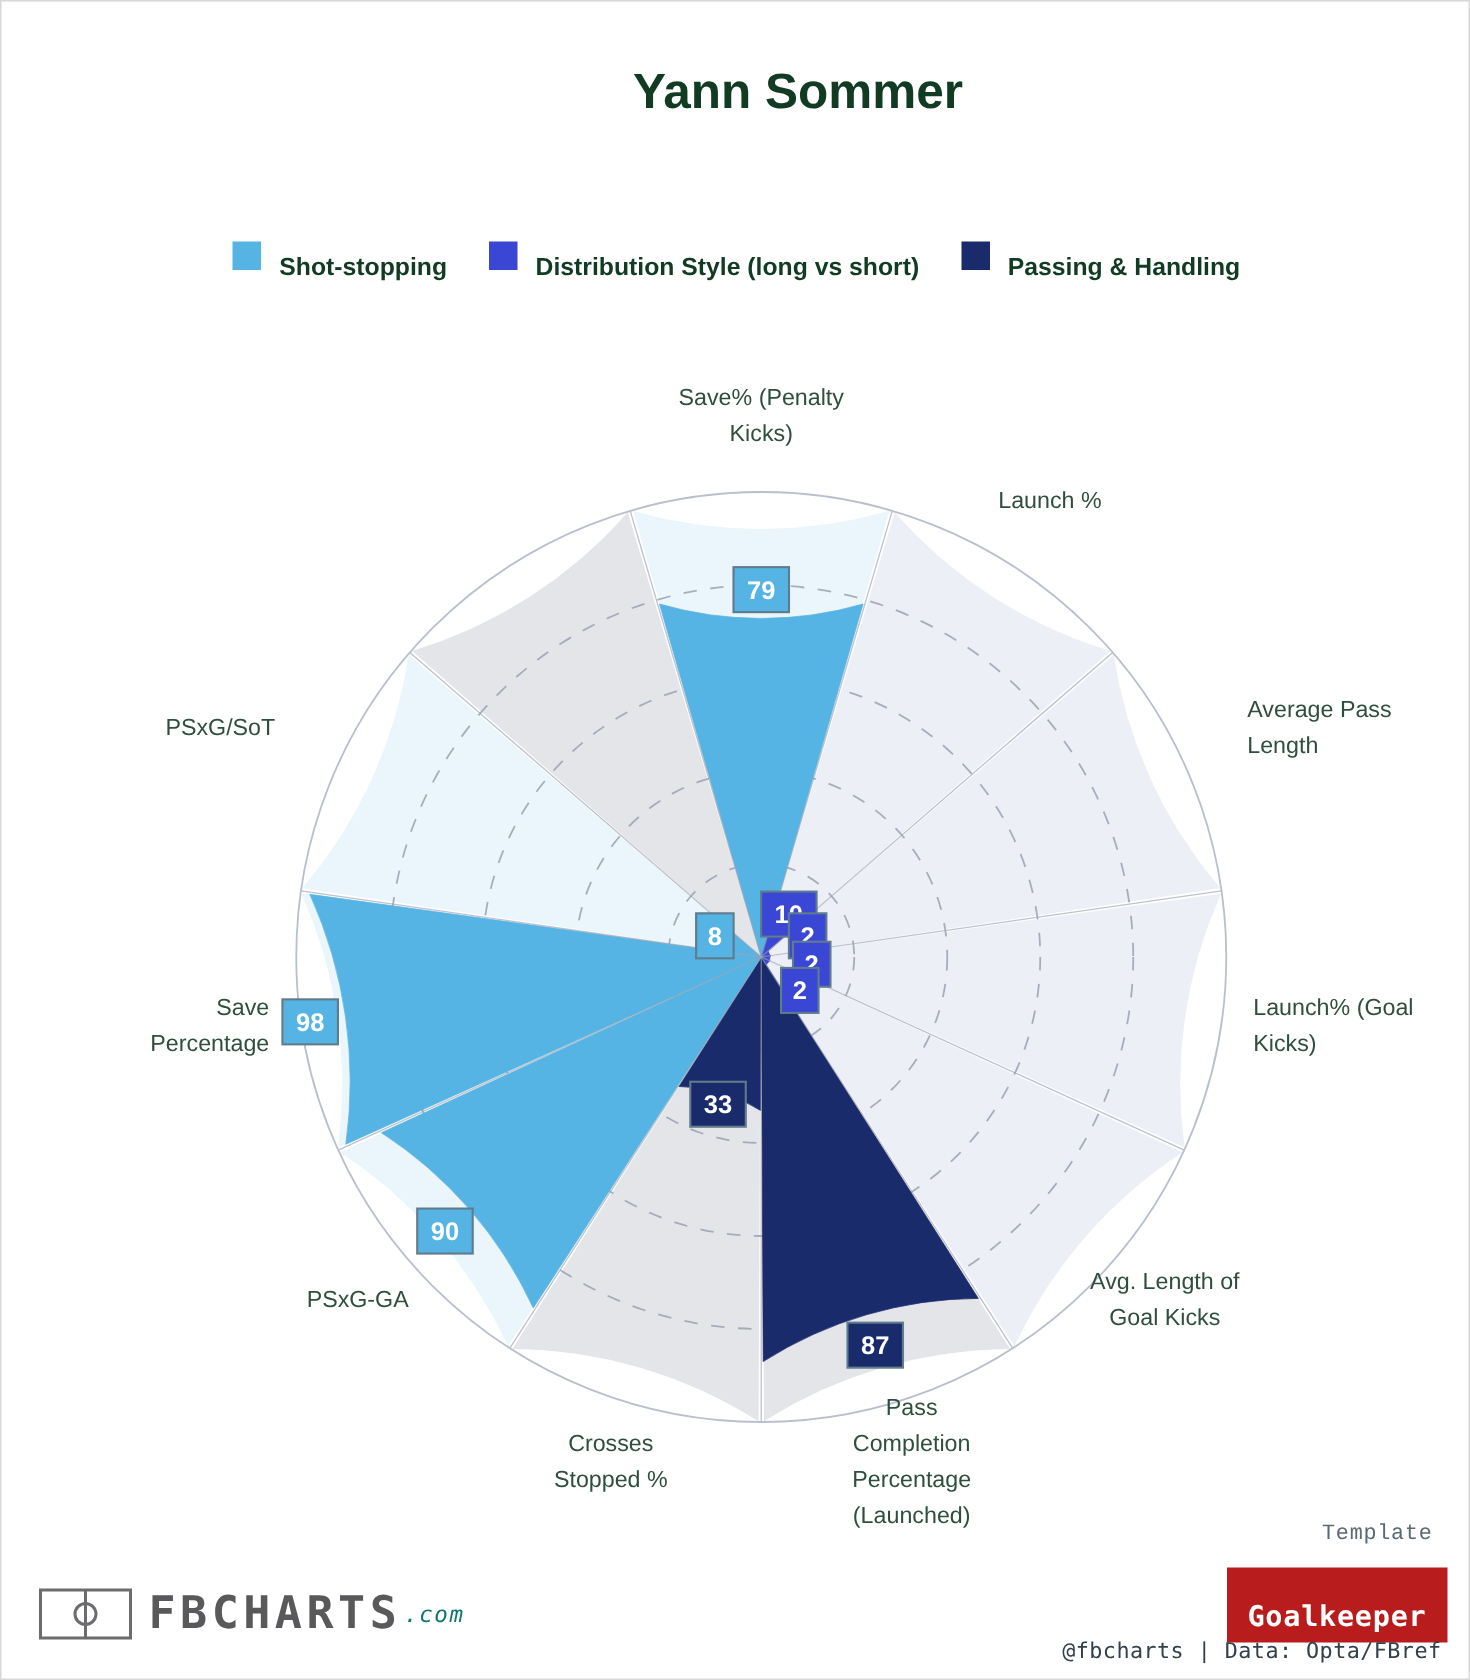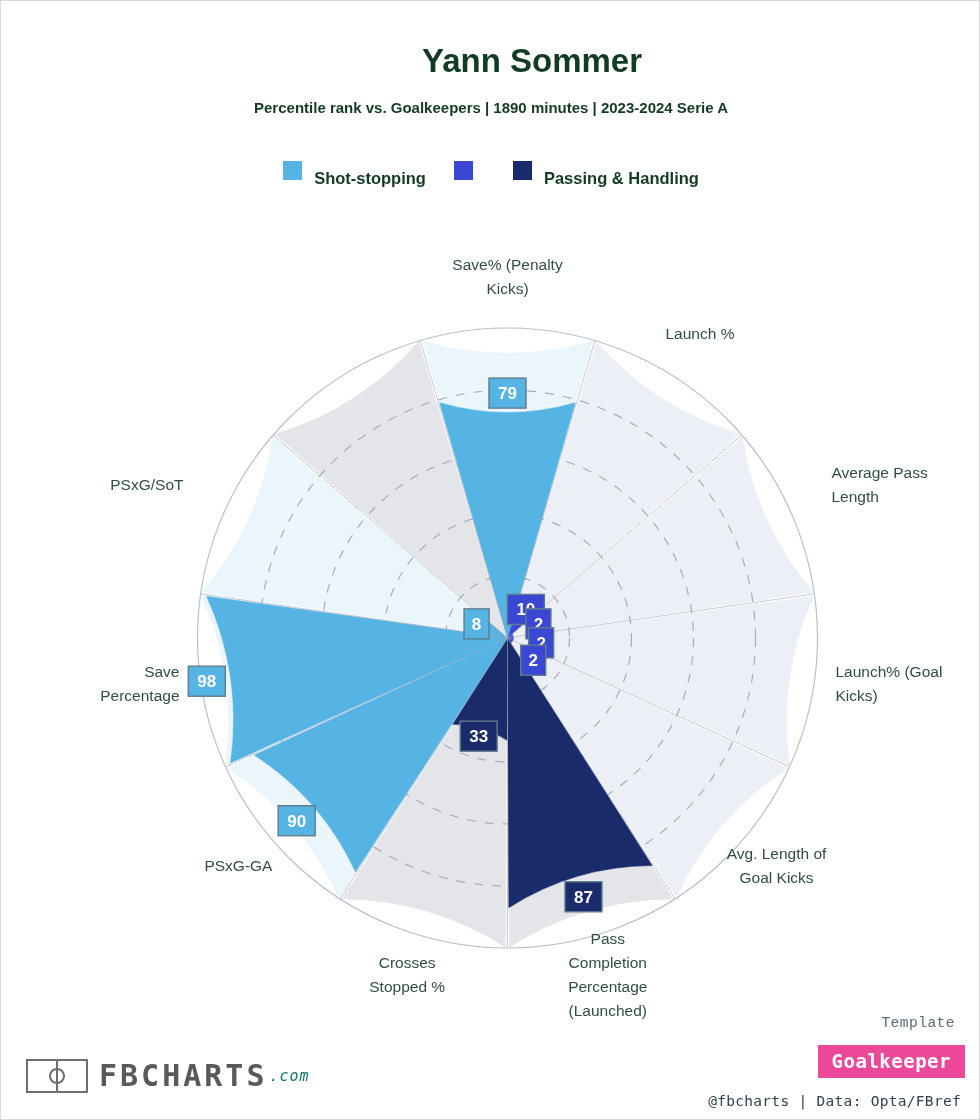--- a/index.html
+++ b/index.html
@@ -49,24 +49,24 @@
     font-size:17px;font-weight:bold;fill:#ffffff;
   }
 
   #footer-template{
     position:absolute;right:24px;top:1014px;
     font-family:Liberation Mono, monospace;
     font-size:14.5px;color:#5a6a72;letter-spacing:0.5px;
   }
   #footer-badge{
     position:absolute;right:14px;top:1044px;
-    background:#ec4899;color:#ffffff;
+    background:#b91c1c;color:#ffffff;
     font-family:"DejaVu Sans Mono", monospace;
     font-size:19px;font-weight:bold;
-    padding:5px 14px 6px 14px;
+    padding:22px 14px 6px 14px;
     letter-spacing:0.5px;
   }
   #footer-credit{
     position:absolute;right:18px;top:1092px;
     font-family:"DejaVu Sans Mono", monospace;
     font-size:14.5px;color:#33414a;letter-spacing:0.3px;
   }
   #logo{
     position:absolute;left:24px;top:1055px;
     display:flex;align-items:center;
@@ -82,29 +82,29 @@
     font-size:15px;color:#0f766e;font-style:italic;
     letter-spacing:1px;margin-left:2px;
   }
 </style>
 </head>
 <body>
 
 <div id="page">
 
   <div id="title">Yann Sommer</div>
-  <div id="subtitle">Percentile rank vs. Goalkeepers | 1890 minutes | 2023-2024 Serie A</div>
 
   <div id="legend">
     <div class="legend-item">
       <span class="legend-swatch" style="background:#56B4E4"></span>
       <span class="legend-label">Shot-stopping</span>
     </div>
     <div class="legend-item">
       <span class="legend-swatch" style="background:#3A47D5"></span>
+      <span class="legend-label">Distribution Style (long vs short)</span>
     </div>
     <div class="legend-item">
       <span class="legend-swatch" style="background:#1A2B6B"></span>
       <span class="legend-label">Passing &amp; Handling</span>
     </div>
   </div>
 
   <div id="chart-wrap">
     <svg id="pizza-svg" width="980" height="1120" viewBox="0 0 980 1120">
       <g id="g-backgrounds">

